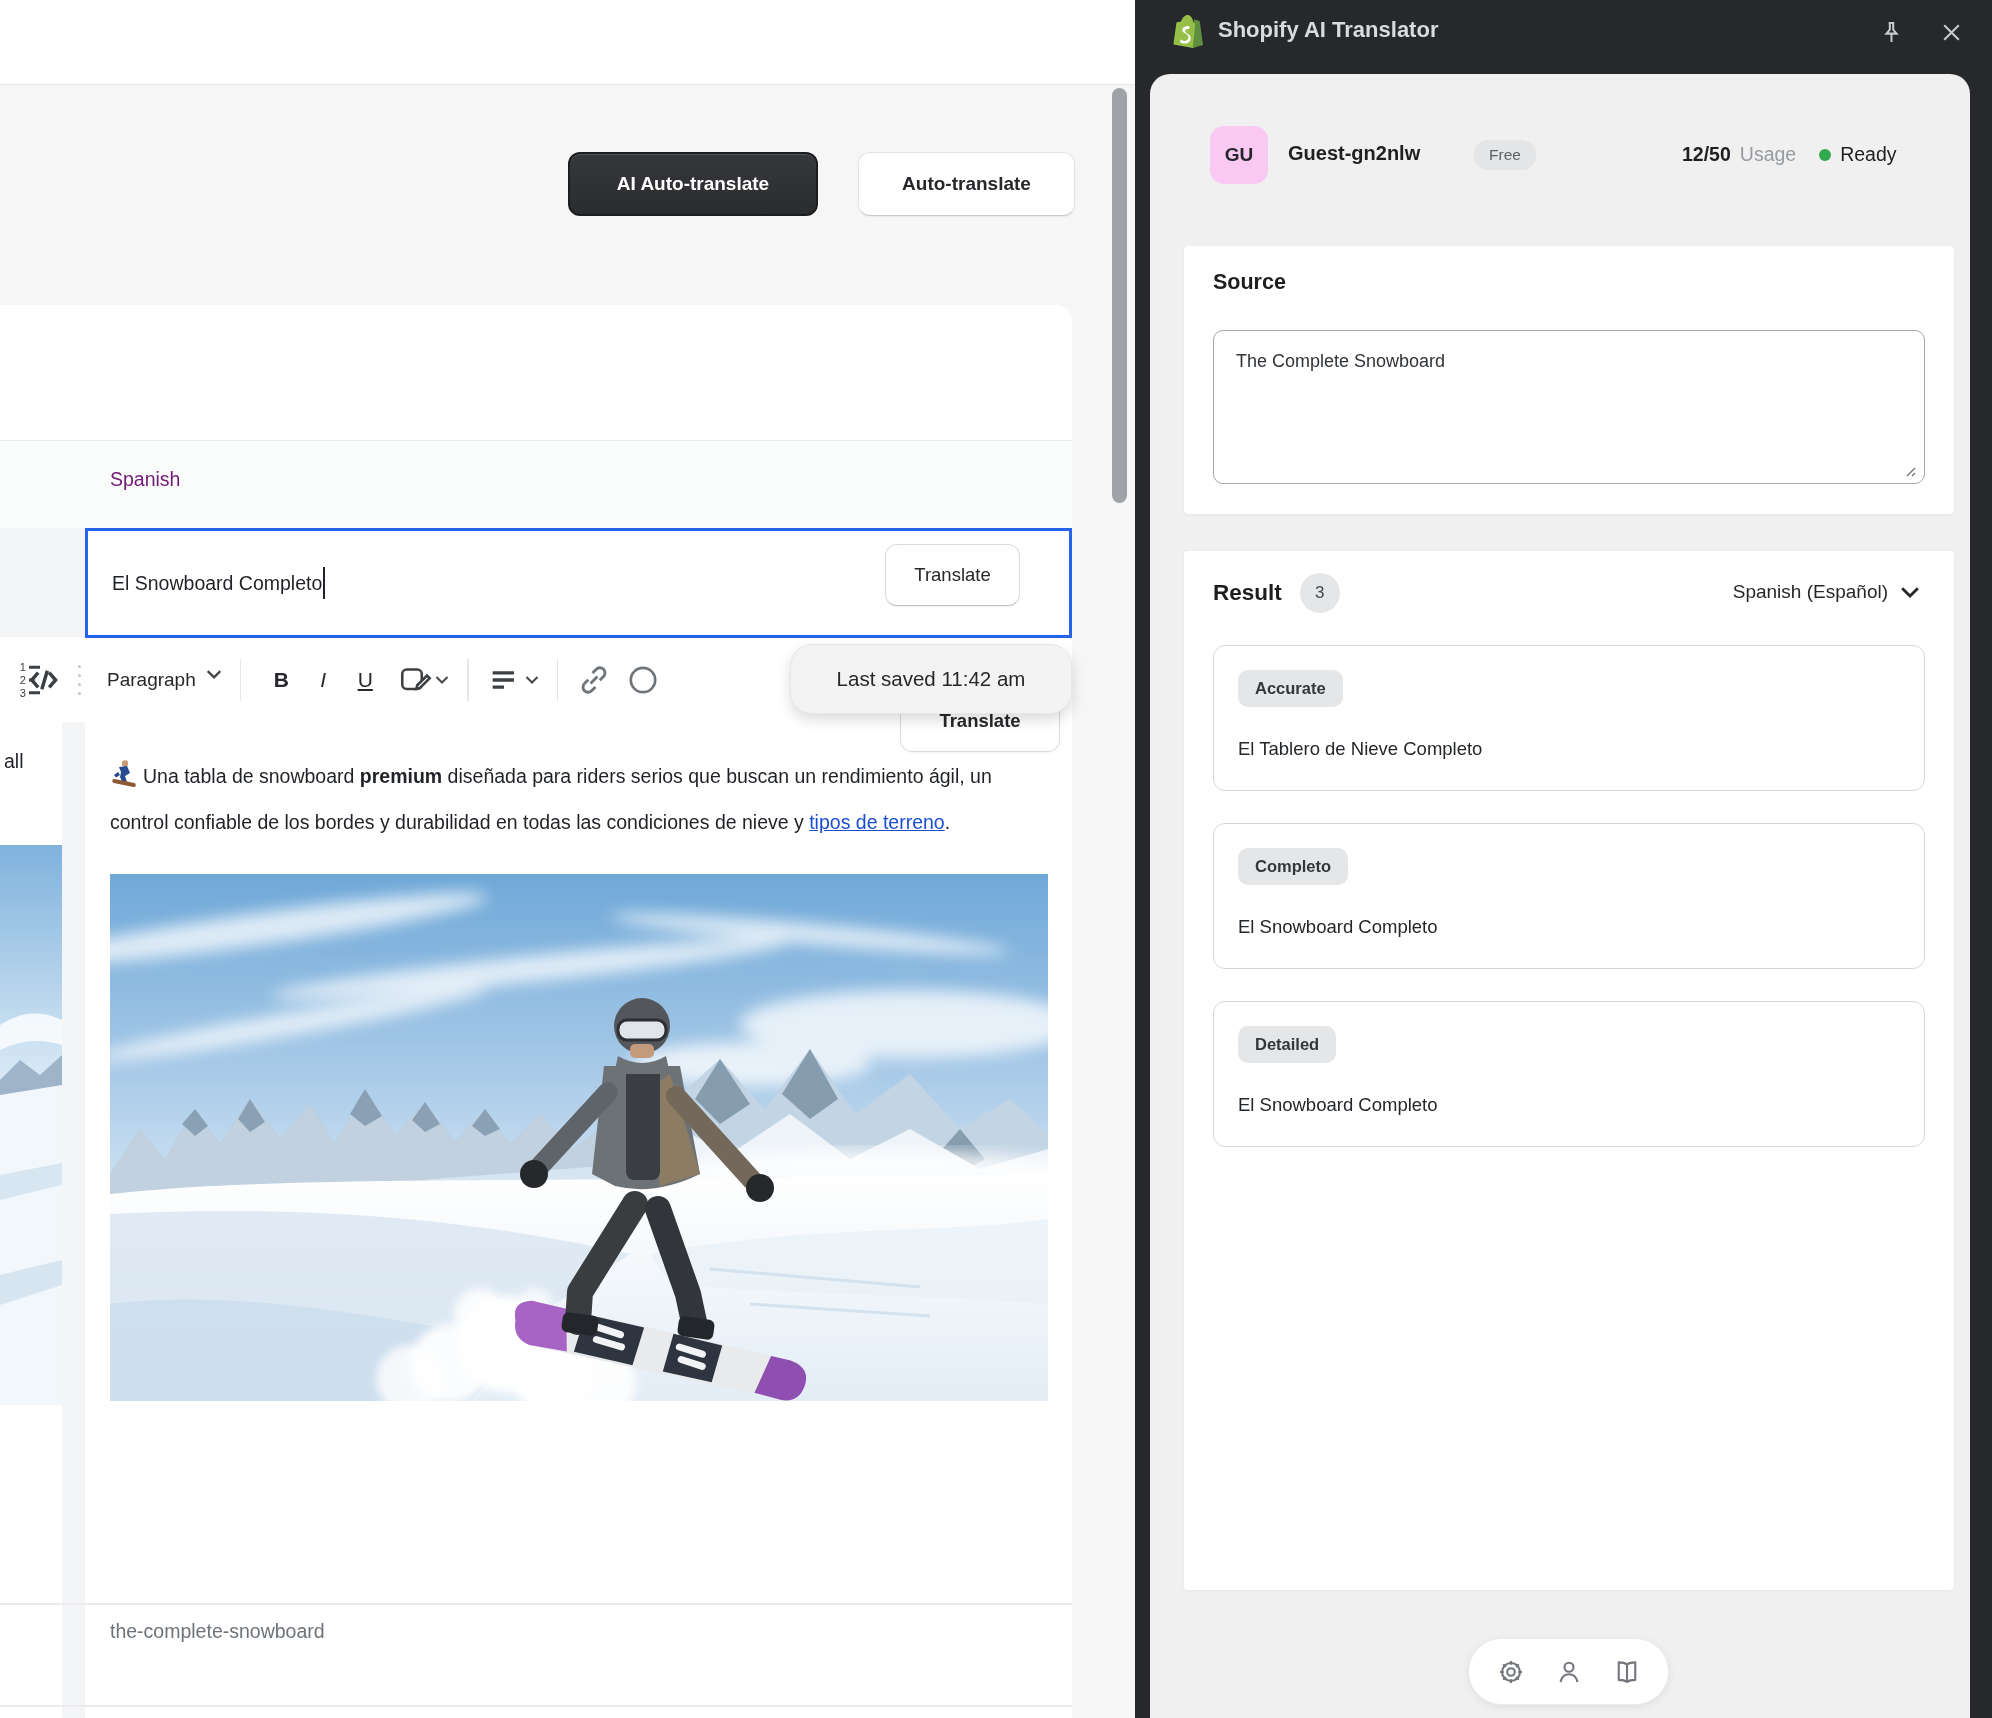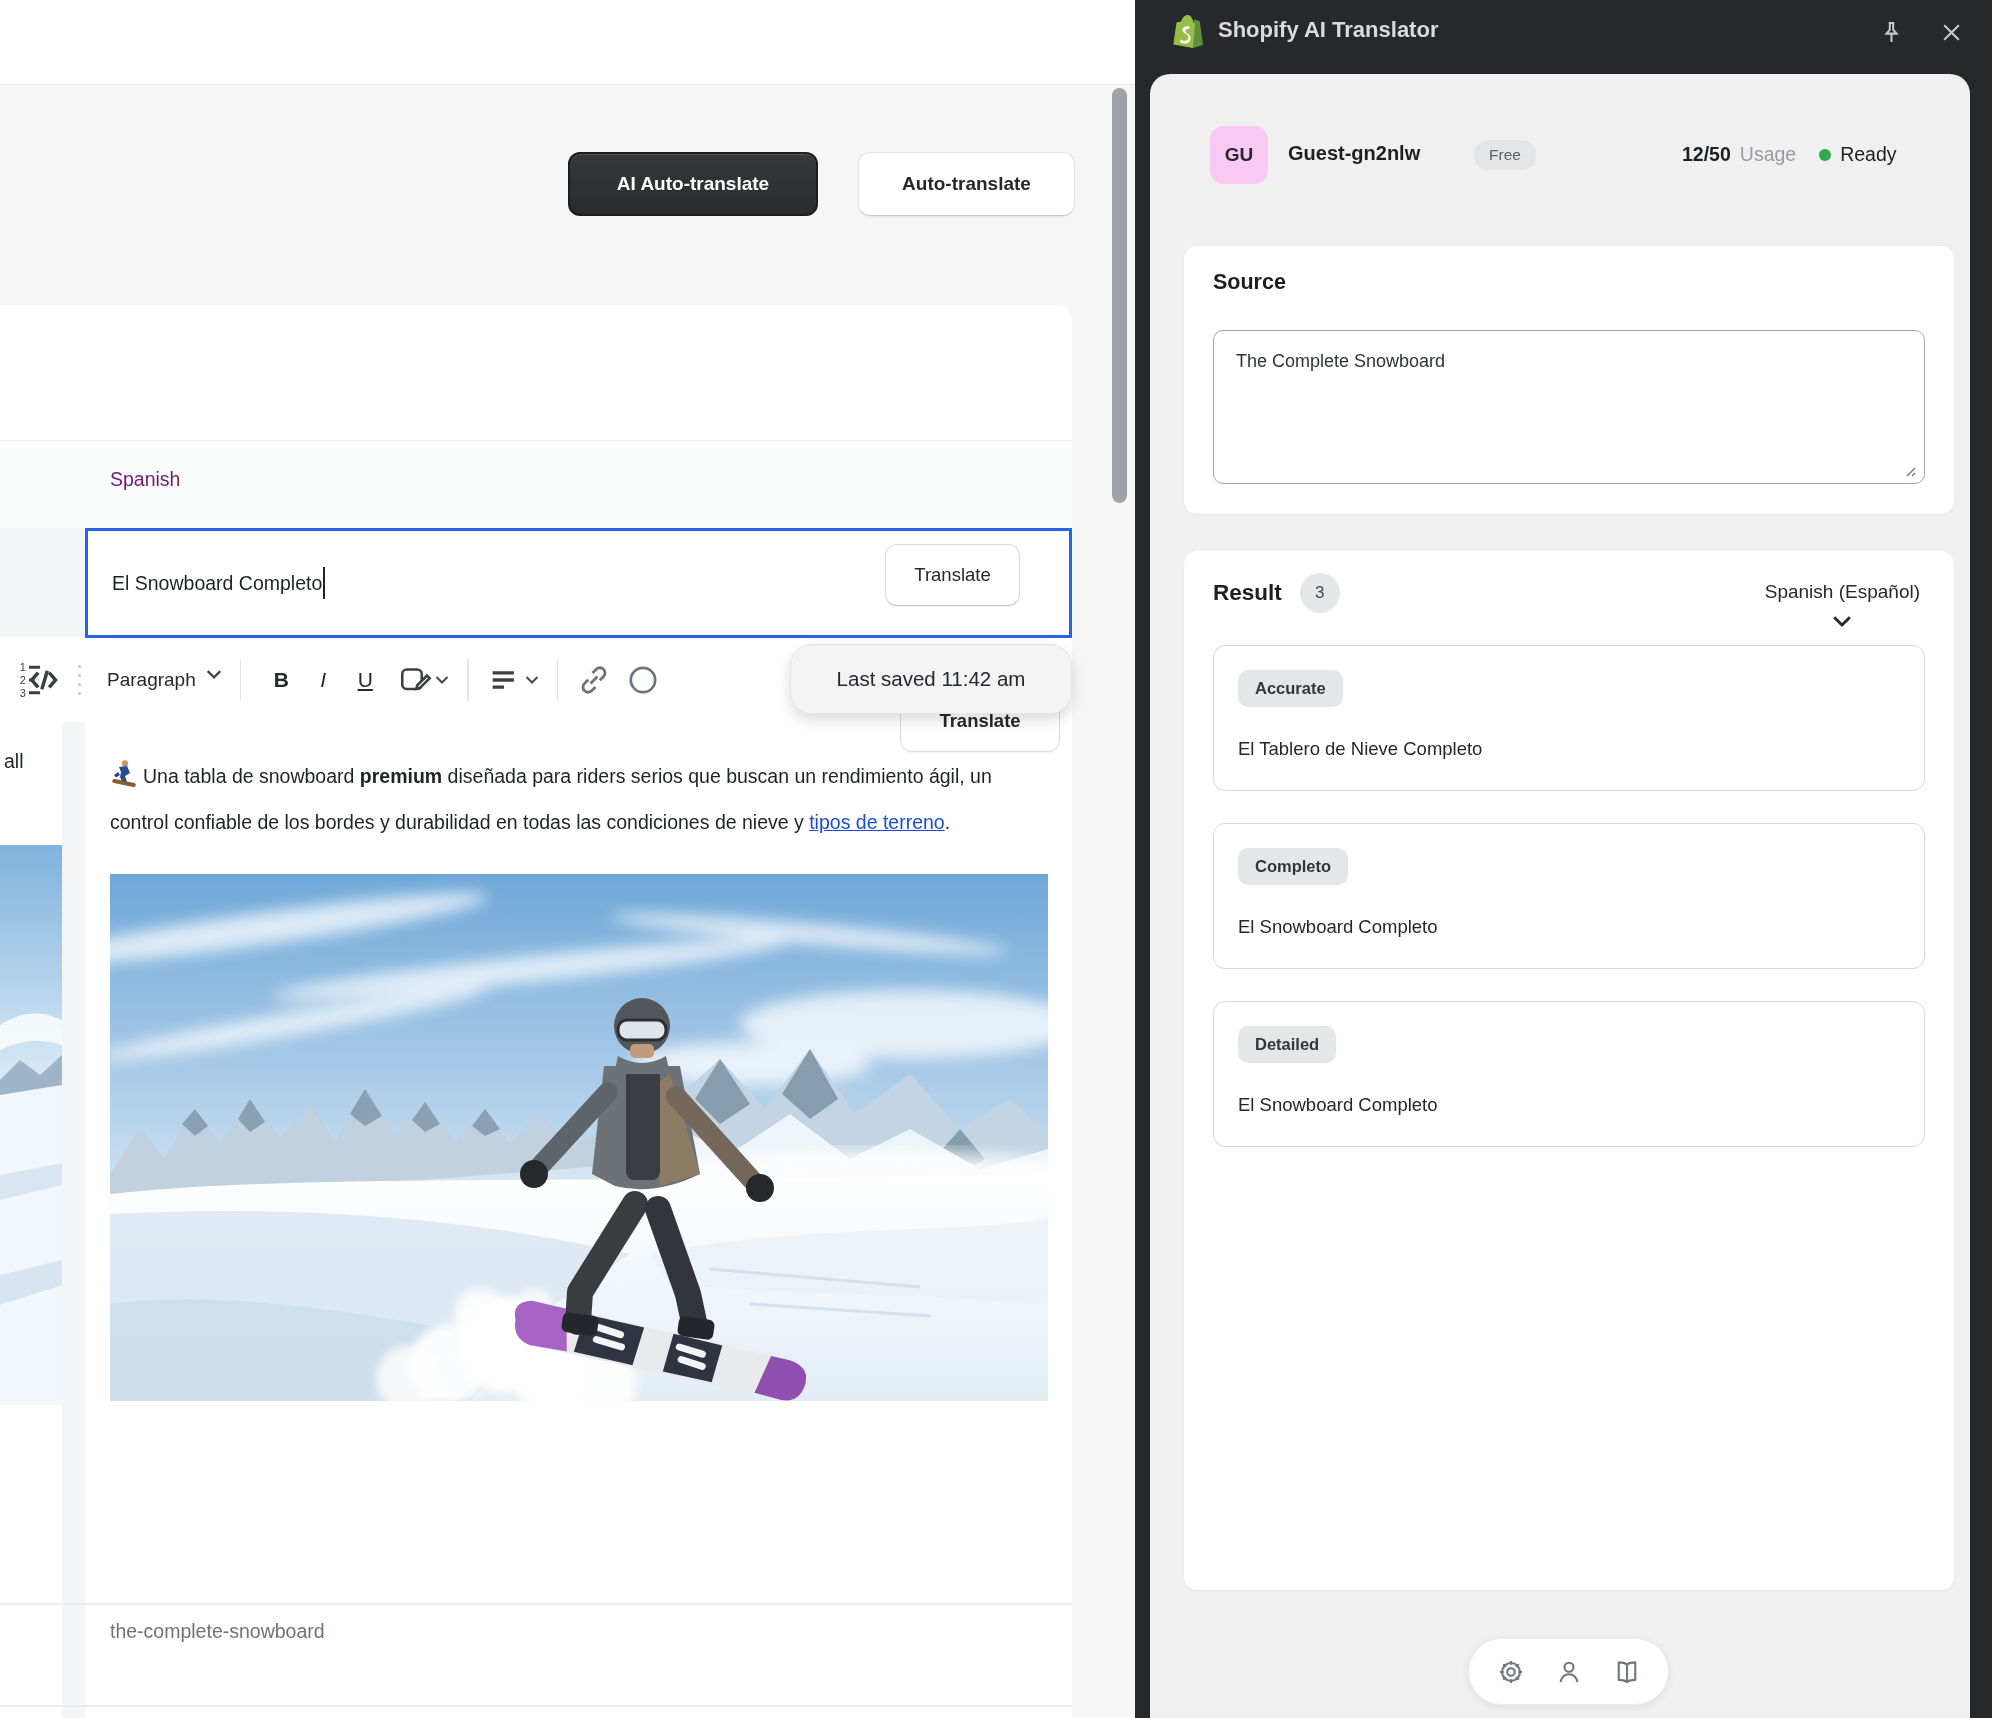--- a/index.html
+++ b/index.html
@@ -73,33 +73,33 @@
   .avatar{left:1210px;top:126px;width:58px;height:58px;border-radius:14px;background:#f9c8f3;
     display:flex;align-items:center;justify-content:center;font-weight:800;font-size:19px;color:#26282b;z-index:12;text-align:right;}
   .uname{left:1288px;top:142px;font-size:20px;font-weight:700;color:#1d1f21;z-index:12;}
   .freepill{left:1474px;top:140px;padding:6px 15px;border-radius:14px;background:#e4e5e7;color:#5d6268;font-size:15.5px;z-index:12;}
   .usage{left:1682px;top:143px;display:flex;align-items:center;gap:9px;z-index:12;font-size:19.5px;}
   .u-val{font-weight:700;color:#1d1f21;}
   .u-lbl{color:#979ca1;}
   .s-dot{width:12px;height:12px;border-radius:50%;background:#32a84f;margin-left:14px;}
   .u-ready{color:#1d1f21;}
 
-  .pcard{background:#fff;border-radius:13px;box-shadow:0 1px 3px rgba(0,0,0,.05);z-index:12;}
+  .pcard{background:#fff;border-radius:4px;box-shadow:0 1px 3px rgba(0,0,0,.05);z-index:12;}
   .src-card{left:1184px;top:246px;width:770px;height:268px;}
   .pc-title{position:absolute;left:29px;top:24px;font-size:21.5px;font-weight:700;color:#1c1e20;}
   .src-area{position:absolute;left:29px;top:84px;width:712px;height:154px;border:1.6px solid #a2a8ae;border-radius:10px;
     padding:20px 22px;font-size:18px;color:#303438;background:#fff;}
   .resize{position:absolute;right:7px;bottom:7px;width:14px;height:14px;}
 
   .res-card{left:1184px;top:551px;width:770px;height:1039px;}
   .res-head{position:absolute;left:29px;top:22px;display:flex;align-items:center;gap:18px;}
   .res-title{font-size:22.5px;font-weight:700;color:#1c1e20;}
   .res-count{width:40px;height:40px;border-radius:50%;background:#e5e6e8;display:flex;align-items:center;justify-content:center;
     font-size:17px;color:#44484c;}
-  .lang-sel{position:absolute;right:34px;top:30px;display:flex;align-items:center;gap:12px;font-size:19px;color:#26282b;cursor:pointer;flex-direction:column;}
+  .lang-sel{position:absolute;right:34px;top:30px;display:flex;align-items:center;gap:12px;font-size:19px;color:#26282b;cursor:pointer;}
   .res-item{position:absolute;left:29px;width:712px;height:146px;border:1.6px solid #d5d8db;border-radius:12px;cursor:pointer;}
   .res-badge{position:absolute;left:24px;top:24px;padding:9px 17px;border-radius:10px;background:#e5e6e8;
     font-size:16.5px;font-weight:700;color:#33373a;}
   .res-val{position:absolute;left:24px;top:92px;font-size:18.5px;color:#25282b;}
 
   .dock{left:1468px;top:1638px;width:201px;height:67px;background:#fff;border:1px solid #ebebed;border-radius:34px;
     display:flex;align-items:center;justify-content:center;gap:28px;box-shadow:0 2px 8px rgba(0,0,0,.07);z-index:12;color:#73777c;}
   .dock .p-ib{cursor:pointer;display:flex;}
 </style>
 </head>

